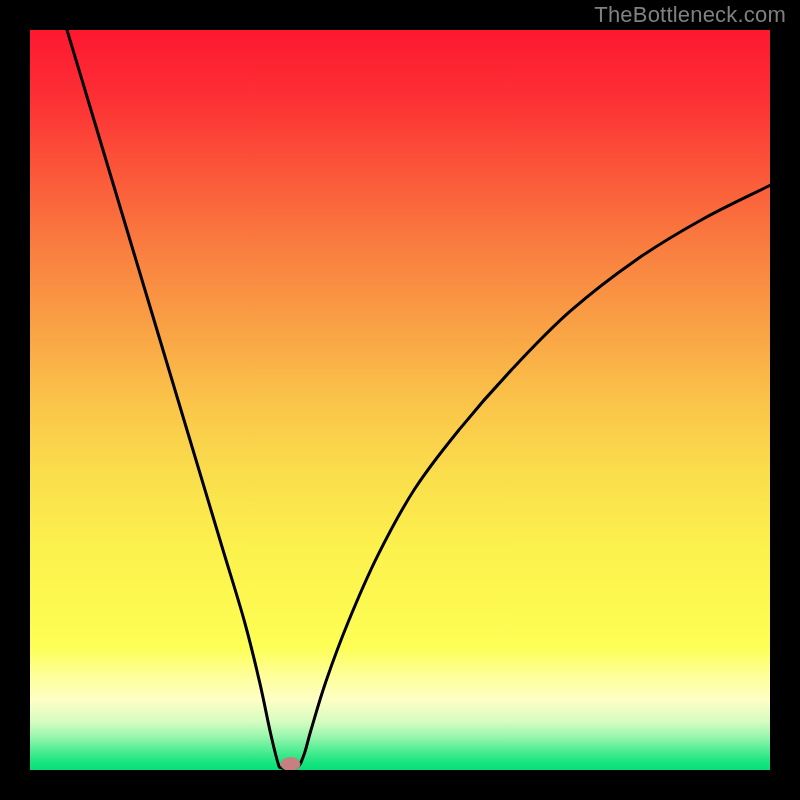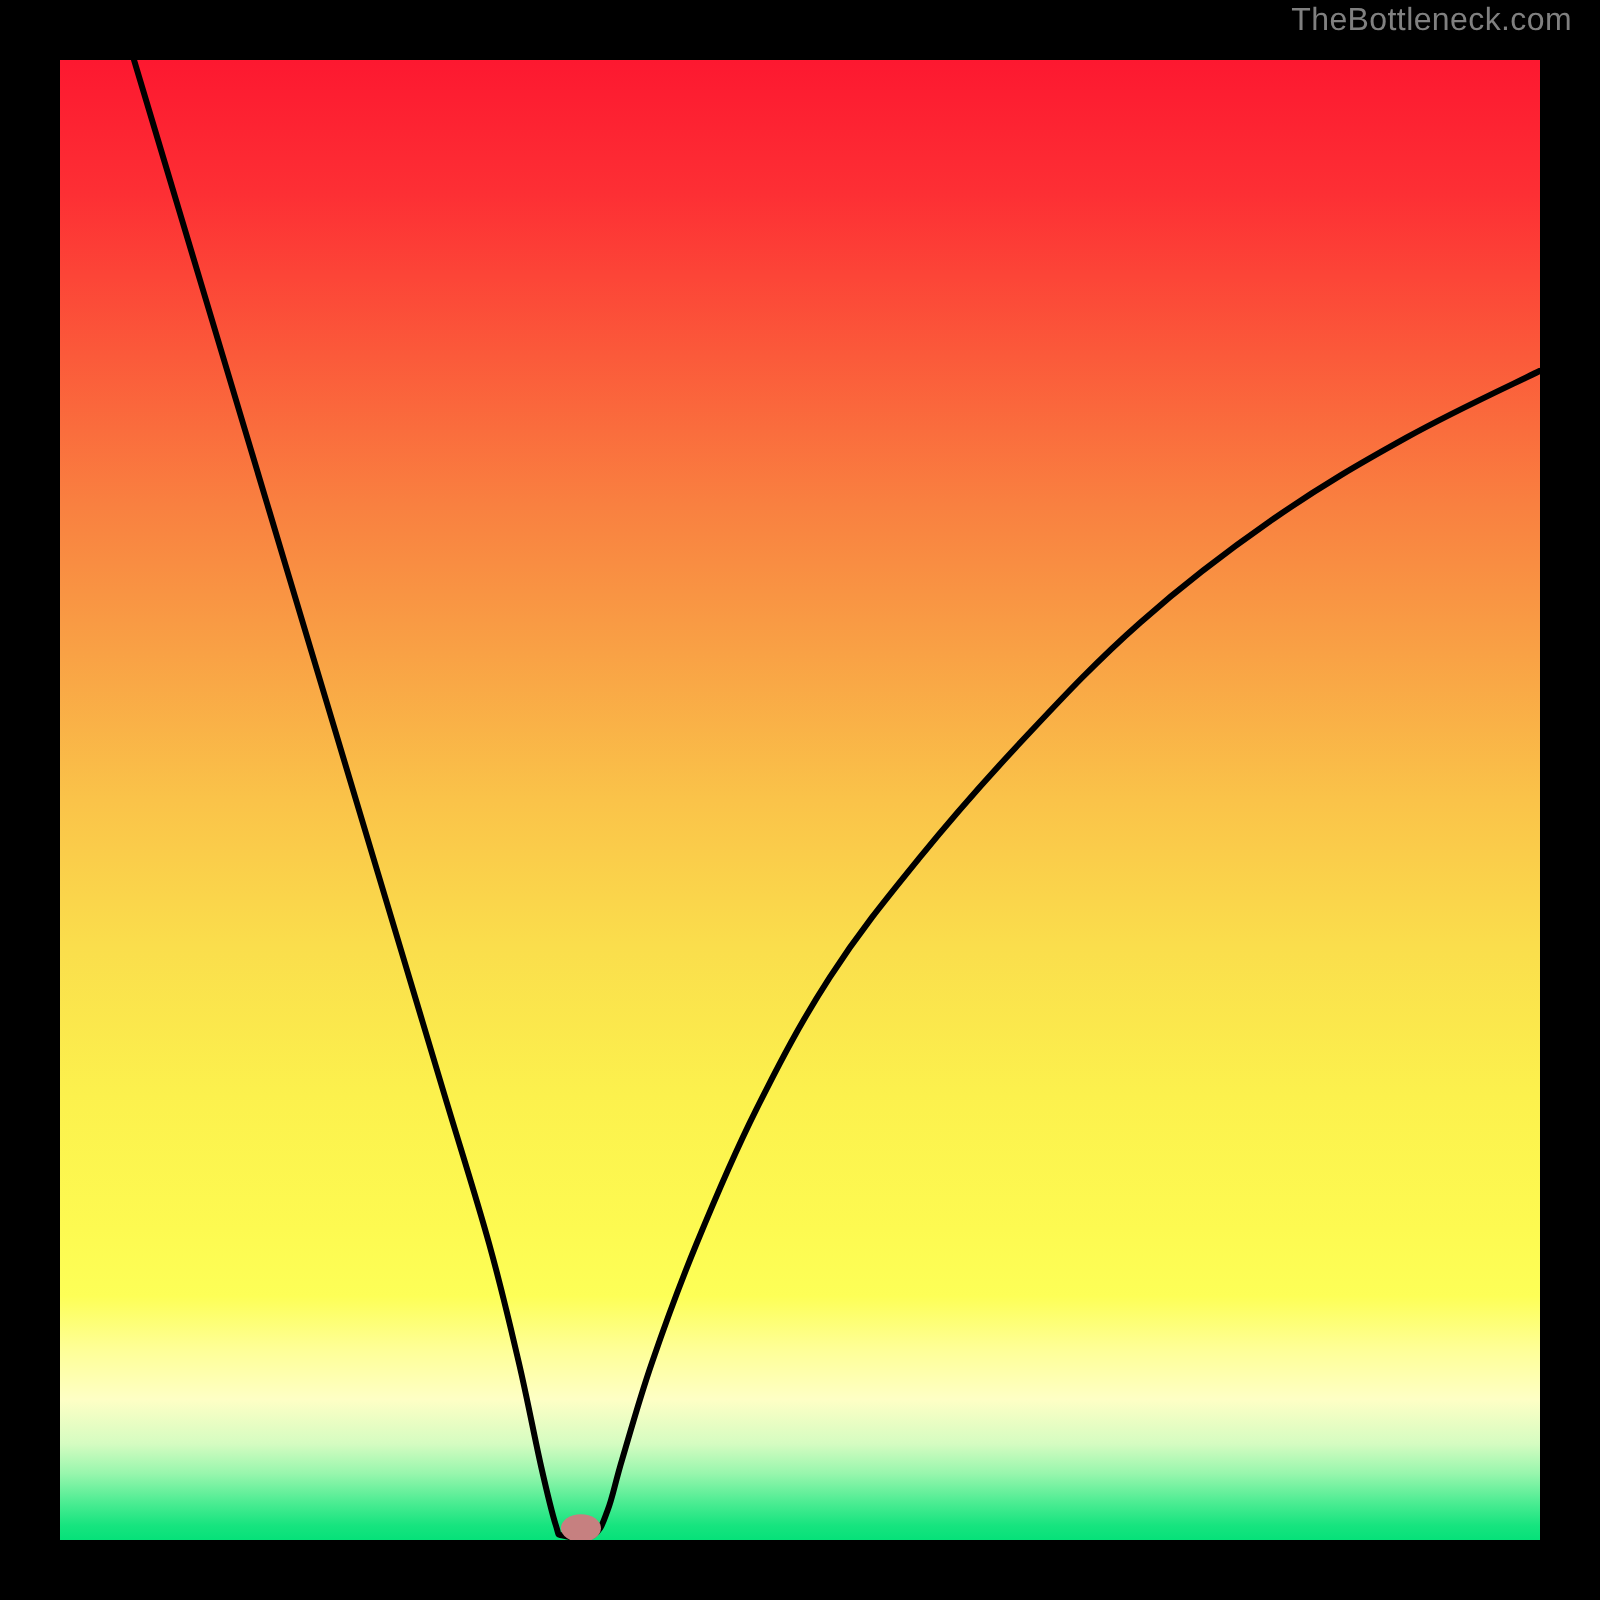--- a/index.html
+++ b/index.html
@@ -25,21 +25,21 @@
     left: 30px;
     width: 740px;
     height: 740px;
     overflow: hidden;
   }
   .watermark {
     position: absolute;
     top: 2px;
     right: 14px;
     color: #808080;
-    font-size: 16px;
+    font-size: 22px;
     font-weight: 500;
     letter-spacing: 0.2px;
   }
   svg {
     display: block;
   }
 </style>
 </head>
 <body>
 

